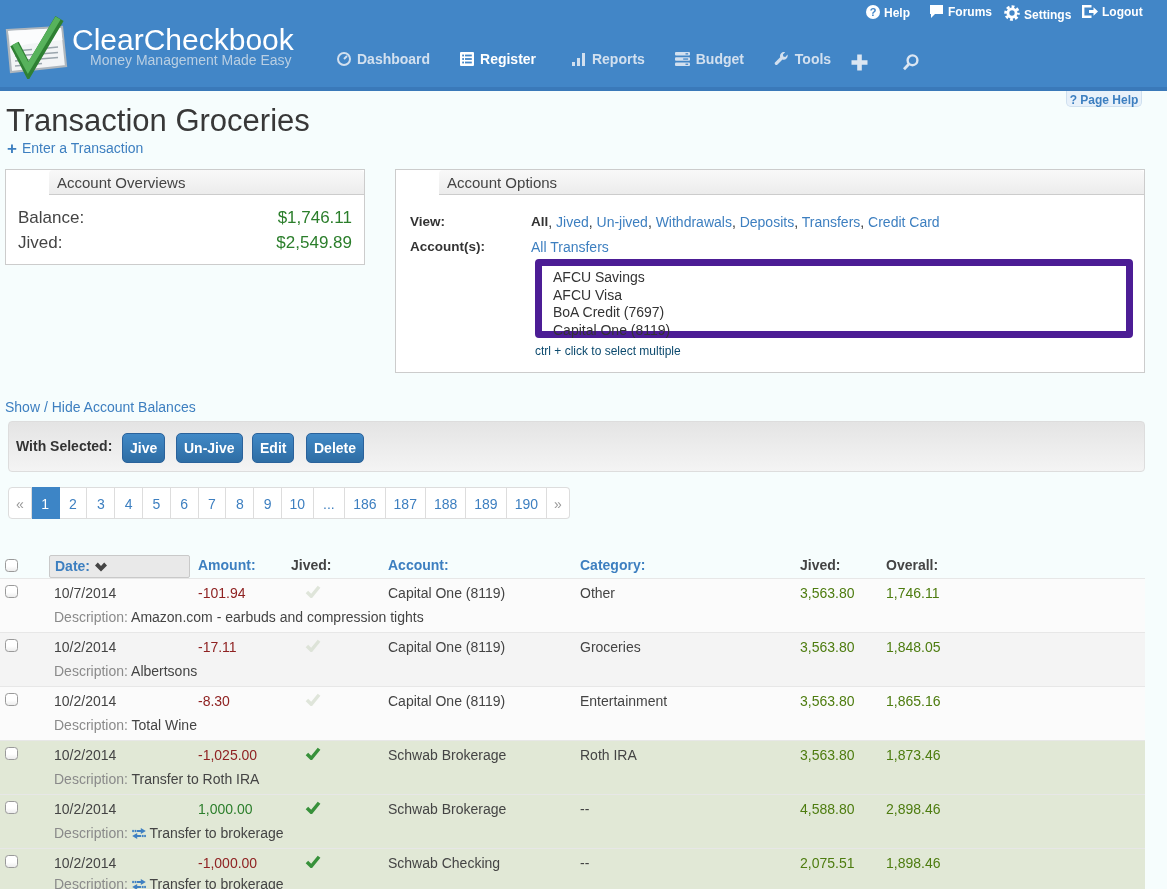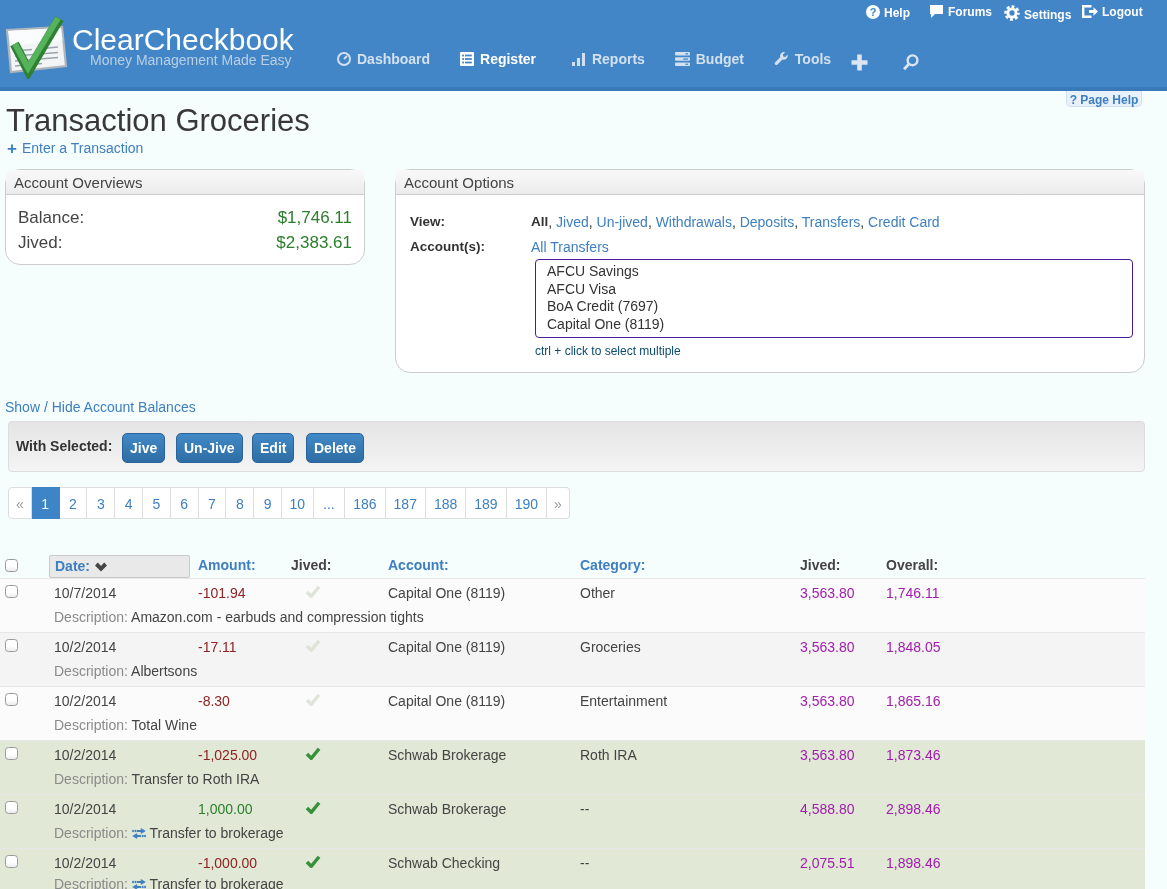--- a/index.html
+++ b/index.html
@@ -24,29 +24,29 @@
 
 
 .pagehelp { position:absolute; left:1066px; top:91px; width:76px; height:16px; background:#e8f1fa; border:1px solid #cfe0ef; border-top:none; border-radius:0 0 5px 5px; font-size:12px; font-weight:bold; color:#3d7fc0; text-align:center; line-height:19px; }
 
 
 h1 { position:absolute; left:6px; top:103px; font-size:31px; font-weight:normal; color:#383838; }
 .enter { position:absolute; left:7px; top:139px; font-size:14px; color:#3d7fc0; }
 .enter .p { font-weight:bold; font-size:17px; vertical-align:-1px; margin-right:5px; }
 
 
-.panel { position:absolute; background:#fff; border:1px solid #ccc; border-radius:15px; }
+.panel { position:absolute; background:#fff; border:1px solid #ccc; border-radius:0;padding-left:43px; }
 .panel .phead { height:25px; background:linear-gradient(#f9f9f9,#ececec); border-bottom:1px solid #ccc; border-radius:4px 4px 0 0; font-size:15px; color:#444; padding:4px 0 0 8px; }
 .panel-left { left:5px; top:169px; width:360px; height:96px; }
 .ov-row { position:absolute; left:12px; right:12px; font-size:17px; color:#444; }
 .ov-row .val { float:right; color:#2b7e2b; }
 .panel-right { left:395px; top:169px; width:750px; height:204px; }
 .opt-row { position:absolute; left:14px; font-size:14px; color:#333; }
 .opt-row b { display:inline-block; width:121px; font-size:13.5px; vertical-align:top; }
-.listbox { position:absolute; left:139px; top:89px; width:598px; height:79px; border:1px solid #4c1d95; border-radius:4px; font-size:14px; color:#333; padding:3px 0 0 11px; line-height:17.5px; background:#fff; }
+.listbox { position:absolute; left:139px; top:89px; width:598px; height:79px; border:7px solid #4c1d95; border-radius:4px; font-size:14px; color:#333; padding:3px 0 0 11px; line-height:17.5px; background:#fff; }
 .ctrlhint { position:absolute; left:139px; top:174px; font-size:12px; color:#0c4a6e; }
 
 
 .showhide { position:absolute; left:5px; top:399px; font-size:14px; }
 .toolbar { position:absolute; left:8px; top:421px; width:1137px; height:51px; background:linear-gradient(#e4e4e4,#f4f4f4); border:1px solid #ddd; border-radius:4px; }
 .toolbar b { position:absolute; left:7px; top:16px; font-size:14px; color:#333; }
 .btn { position:absolute; top:11px; height:30px; background:linear-gradient(#4189c6,#2e6da4); border:1px solid #2a629b; border-radius:5px; color:#fff; font-weight:bold; font-size:14px; text-align:center; line-height:28px; padding:0 7px; }
 
 
 .pager { position:absolute; left:8px; top:487px; font-size:14px; }
@@ -59,21 +59,21 @@
 .tbl { position:absolute; left:0; top:552px; width:1145px; border-collapse:collapse; table-layout:fixed; font-size:14px; color:#444; }
 .tbl th { font-weight:bold; text-align:left; height:24px; font-size:14px; }
 .tbl thead .cb { margin-top:3px; }
 .tbl .thdate span { display:block; width:141px; background:#e9e9e9; border:1px solid #c9c9c9; border-radius:2px; padding:2px 0 3px 5px; margin-top:3px; }
 .tbl .thdate svg { margin-left:5px; vertical-align:-1px; }
 .tbl td { height:27px; padding:0; vertical-align:middle; }
 .tbl tr.main td { padding-top:2px; }
 .tbl .r { text-align:left; }
 .tbl .neg { color:#8f2222; }
 .tbl .pos { color:#2b7e2b; }
-.tbl .grn { color:#a21caf; }
+.tbl .grn { color:#4d7c0f; }
 .tbl tr.desc td { font-size:14px; color:#8a8a8a; padding-bottom:4px; }
 .tbl tr.desc .dv { color:#444; }
 .tbl tr.main { border-top:1px solid #e7e7e7; }
 .tbl thead tr { border:none; }
 .rowA { background:#fbfbfb; }
 .rowB { background:#f4f4f4; }
 .rowG { background:#e1e8d6; }
 tr.gline { border-top:1px solid #f0f0ef; }
 .cb { width:13px; height:13px; background:linear-gradient(#ffffff 55%,#ececec); border:1.5px solid #9a9a9a; border-radius:3.5px; display:inline-block; margin-left:5px; }
 </style>
@@ -164,21 +164,21 @@
 </div>
   </div>
 
 <div class="pagehelp">? Page Help</div>
 <h1>Transaction Groceries</h1>
 <a class="enter"><span class="p">+</span>Enter a Transaction</a>
 
 <div class="panel panel-left">
   <div class="phead">Account Overviews</div>
   <div class="ov-row" style="top:38px">Balance: <span class="val">$1,746.11</span></div>
-  <div class="ov-row" style="top:63px">Jived: <span class="val">$2,383.61</span></div>
+  <div class="ov-row" style="top:63px">Jived: <span class="val">$2,549.89</span></div>
 </div>
 
 <div class="panel panel-right">
   <div class="phead">Account Options</div>
   <div class="opt-row" style="top:44px"><b>View:</b><span><b style="width:auto">All</b>, <a>Jived</a>, <a>Un-jived</a>, <a>Withdrawals</a>, <a>Deposits</a>, <a>Transfers</a>, <a>Credit Card</a></span></div>
   <div class="opt-row" style="top:69px"><b>Account(s):</b><a>All Transfers</a></div>
   <div class="listbox">AFCU Savings<br>AFCU Visa<br>BoA Credit (7697)<br>Capital One (8119)</div>
   <div class="ctrlhint">ctrl + click to select multiple</div>
 </div>
 

